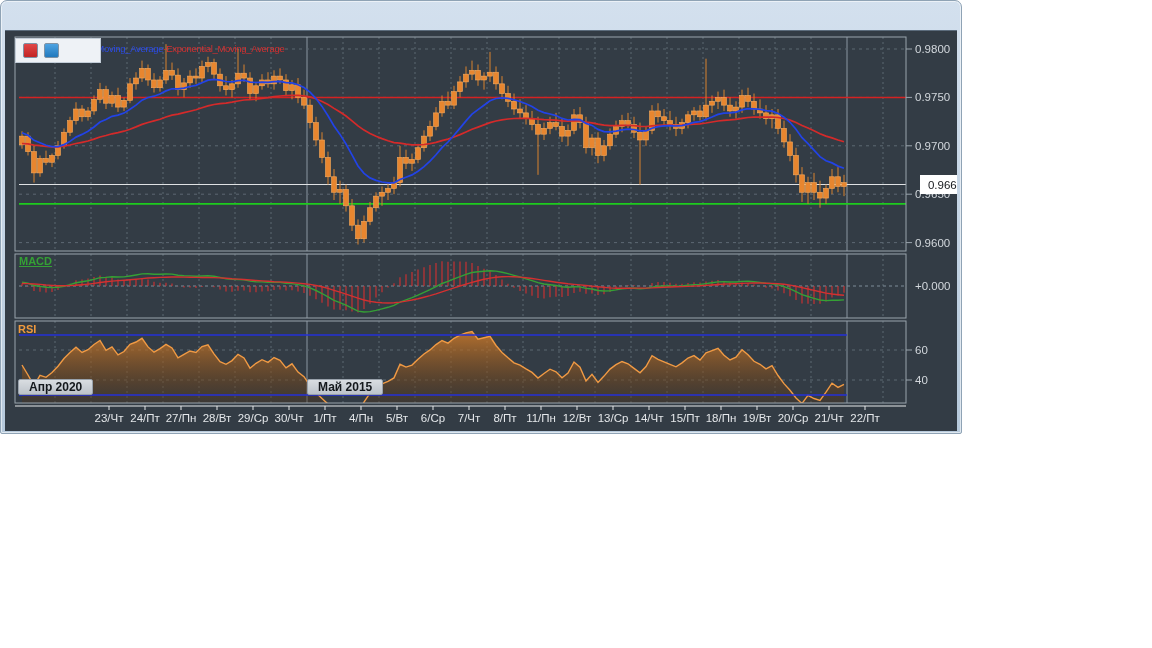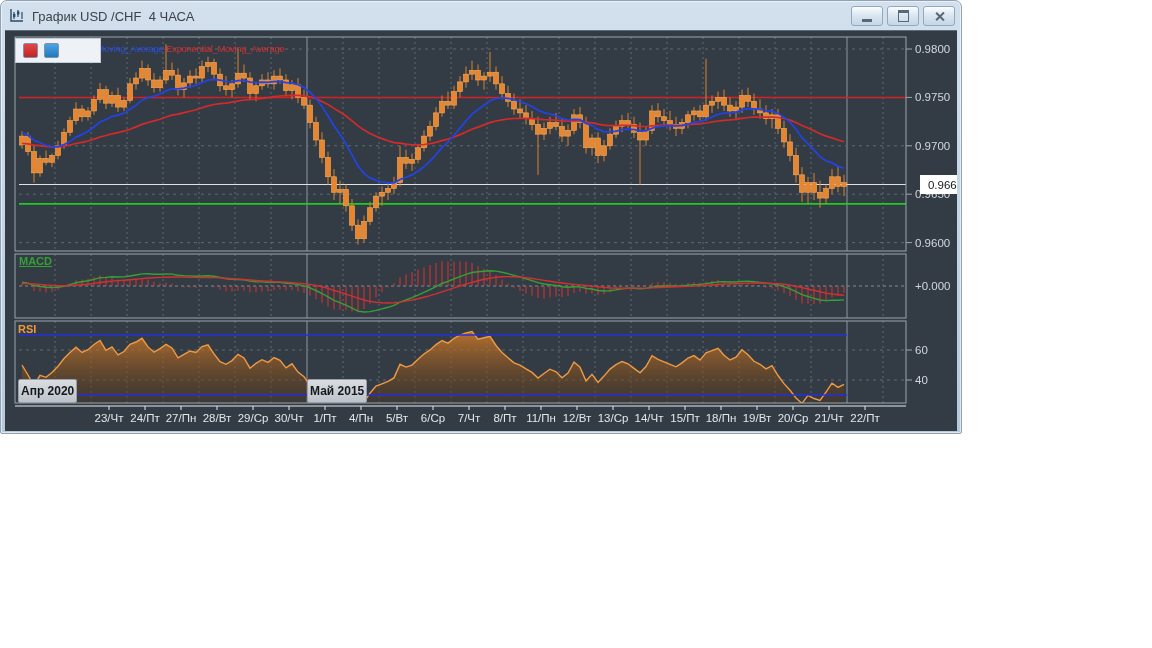--- a/index.html
+++ b/index.html
@@ -33,52 +33,30 @@
     background:#eef2f6;border:1px solid #c3cdd8;display:flex;align-items:center;
     gap:6px;padding-left:7px;box-sizing:border-box;}
   .lg-btn{width:13px;height:13px;border:1px solid #7e93a6;border-radius:2px;}
   .lg-red{background:linear-gradient(#e04848,#c22424);}
   .lg-blue{background:linear-gradient(#4da3e2,#2179bd);}
   .panel-label{position:absolute;font-size:11px;font-weight:bold;}
   #macd-label{left:14px;top:224px;color:#35a035;text-decoration:underline;}
   #rsi-label{left:13px;top:292px;color:#ef9a3e;border-radius:6px;}
   .price-box{position:absolute;left:899px;top:144px;width:51px;height:19px;background:#ffffff;
     color:#15181c;font-size:11.5px;display:flex;align-items:center;justify-content:center;margin-left:16px;}
-  .month-box{position:absolute;top:348px;height:24px;background:linear-gradient(#d9dde1,#bdc3ca);
+  .month-box{position:absolute;top:348px;height:16px;background:linear-gradient(#d9dde1,#bdc3ca);
     border:1px solid #98a1ab;border-radius:2px;color:#14181c;font-size:12px;font-weight:bold;
-    display:flex;align-items:center;padding:0 2px;box-sizing:border-box;}
+    display:flex;align-items:center;padding:0 10px;box-sizing:border-box;}
   #month-apr{left:13px;}
   #month-may{left:302px;}
 </style>
 </head>
 <body>
 
 <div class="window">
-  <div class="titlebar">
-    <svg class="appicon" viewBox="0 0 17 16">
-      <path d="M3 1 L3 13 L15 13" stroke="#2c4a63" stroke-width="1.4" fill="none"></path>
-      <line x1="6" y1="4" x2="6" y2="11" stroke="#2c4a63" stroke-width="1.2"></line>
-      <rect x="5" y="6" width="2.4" height="3" fill="#2c4a63"></rect>
-      <line x1="10" y1="2" x2="10" y2="9" stroke="#2c4a63" stroke-width="1.2"></line>
-      <rect x="9" y="3.5" width="2.4" height="3" fill="#2c4a63"></rect>
-      <line x1="14" y1="4" x2="14" y2="11" stroke="#2c4a63" stroke-width="1.2"></line>
-    </svg>
-    <span class="wintitle">График USD /CHF  4 ЧАСА</span>
-    <div class="winbtns">
-      <div class="winbtn">
-          <span class="g-min"></span>
-        </div>
-      <div class="winbtn">
-          <span class="g-res"></span>
-        </div>
-      <div class="winbtn">
-          <span class="g-close"></span>
-        </div>
-    </div>
-  </div>
 
   <div class="client">
     <svg id="chart" width="952" height="400" viewBox="0 0 952 400">
         <defs>
           <clipPath id="clipMain">
             <rect x="10" y="6" width="891" height="214"></rect>
           </clipPath>
           <clipPath id="clipMacd">
             <rect x="10" y="223" width="891" height="64"></rect>
           </clipPath>

